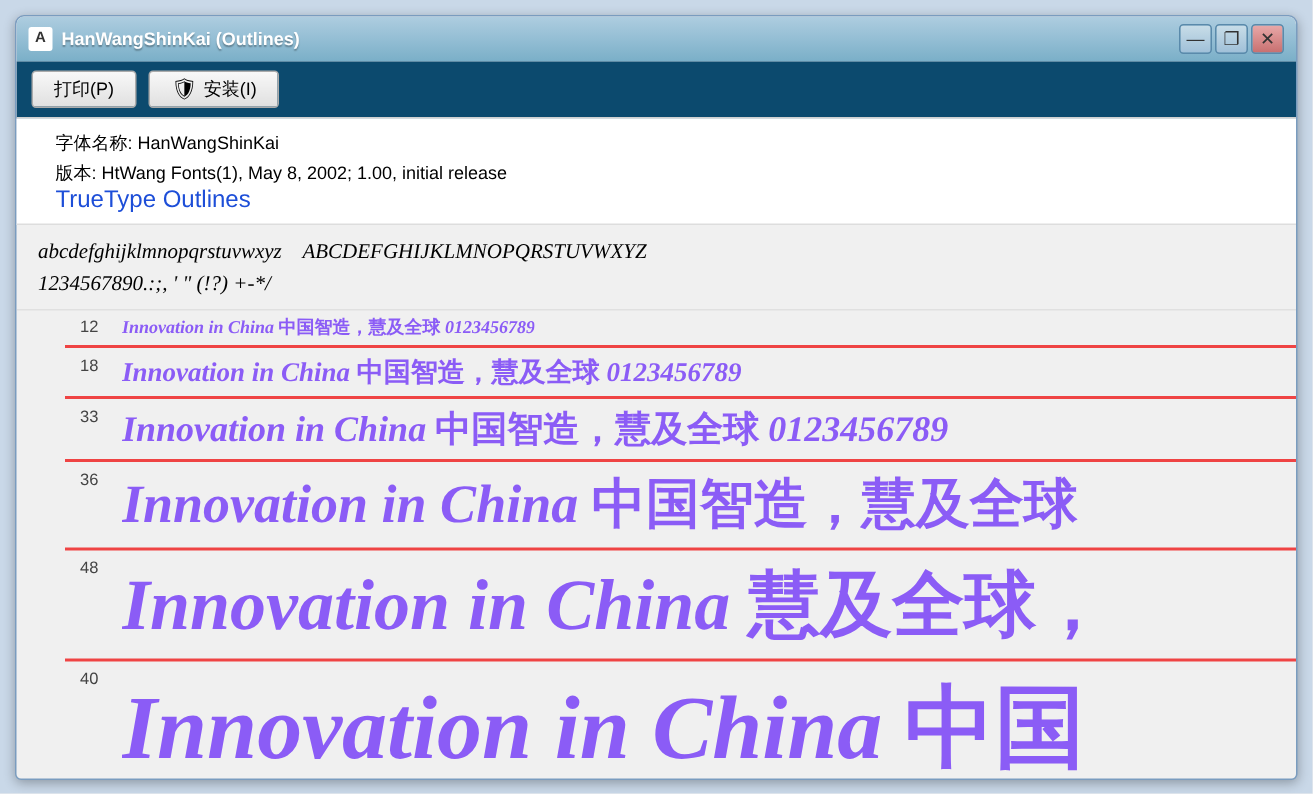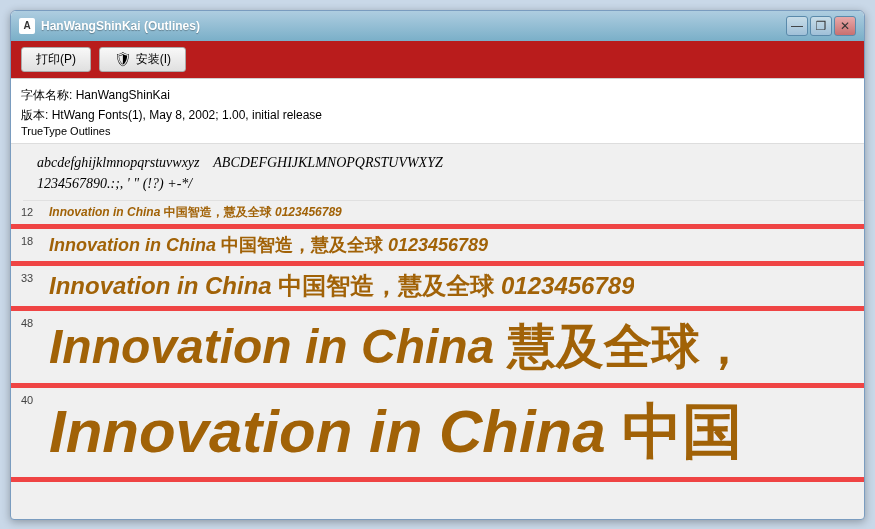--- a/index.html
+++ b/index.html
@@ -82,21 +82,21 @@
       font-size: 12px;
       color: #333;
     }
 
     .title-btn.close-btn {
       background: linear-gradient(to bottom, #e8a8a8, #c87070);
     }
 
     .toolbar {
       padding: 6px 10px;
-      background: #b91c1c;
+      background: #0c4a6e;
       display: flex;
       gap: 8px;
       border-bottom: 1px solid #d0d0d0;
     }
 
     .toolbar-btn {
       padding: 3px 14px;
       background: linear-gradient(to bottom, #f8f8f8, #e0e0e0);
       border: 1px solid #ababab;
       border-radius: 3px;
@@ -109,55 +109,55 @@
 
     .install-icon {
       font-size: 14px;
     }
 
     .alphabet-section {
       padding: 8px 10px 6px 14px;
       border-bottom: 1px solid #e0e0e0;
       font-family: Georgia, serif;
       font-style: italic;
-      margin-left: 12px;
     }
 
     .alphabet-line {
       font-size: 14px;
       color: #000;
       line-height: 1.5;
     }
 
     .sample-section {
       overflow: hidden;
     }
 
     .sample-row {
       display: flex;
       align-items: baseline;
       padding: 4px 0 4px 10px;
-      border-bottom: 5px solid #ef4444;
+      border-bottom: 2px solid #ef4444;
       min-height: fit-content;
+      margin-left: 32px;
     }
 
     .size-label {
       min-width: 28px;
       font-size: 11px;
       color: #444;
       font-family: 'Segoe UI', sans-serif;
       flex-shrink: 0;
       align-self: flex-start;
       padding-top: 2px;
     }
 
     .sample-text {
-      font-family: Liberation Sans, sans-serif;
+      font-family: Liberation Serif, serif;
       font-style: italic;
-      color: #a16207;
+      color: #8b5cf6;
       font-weight: bold;
       white-space: nowrap;
       overflow: hidden;
     }
 
     .sample-text .chinese {
       font-style: normal;
     }
 
     .content-scroll {
@@ -172,38 +172,38 @@
     }
     .content-scroll::-webkit-scrollbar-track {
       background: #f0f0f0;
     }
     .content-scroll::-webkit-scrollbar-thumb {
       background: linear-gradient(to right, #c0c0c0, #a0a0a0);
       border: 1px solid #808080;
     }
 
     .font-info-block {
-      padding: 6px 10px;
+      padding: 6px 26px;
       background: #fff;
       border-bottom: 1px solid #ddd;
     }
 
     .info-line {
       font-size: 12px;
       color: #000;
       line-height: 1.7;
     }
 
     .info-label {
       font-weight: normal;
     }
 
     .trueType-line {
-      color: #000000;
-      font-size: 11px;
+      color: #1d4ed8;
+      font-size: 16px;
     }
   </style>
 </head>
 <body>
 
 <div class="window">
 
   <div class="title-bar">
     <div class="title-bar-left">
       <div class="title-icon">
@@ -267,20 +267,26 @@
         </span>
       </div>
 
       <div class="sample-row">
         <span class="size-label">33</span>
         <span class="sample-text" style="font-size:24px;">
           Innovation in China <span class="chinese" style="font-size:24px; font-style:normal;">中国智造，慧及全球</span> 0123456789
         </span>
       </div>
 
+      <div class="sample-row">
+        <span class="size-label">36</span>
+        <span class="sample-text" style="font-size:36px;">
+          Innovation in China <span class="chinese" style="font-size:36px; font-style:normal;">中国智造，慧及全球</span>
+        </span>
+      </div>
 
       <div class="sample-row">
         <span class="size-label">48</span>
         <span class="sample-text" style="font-size:48px;">
           Innovation in China <span class="chinese" style="font-size:48px; font-style:normal;">慧及全球，</span>
         </span>
       </div>
 
       <div class="sample-row">
         <span class="size-label">40</span>

